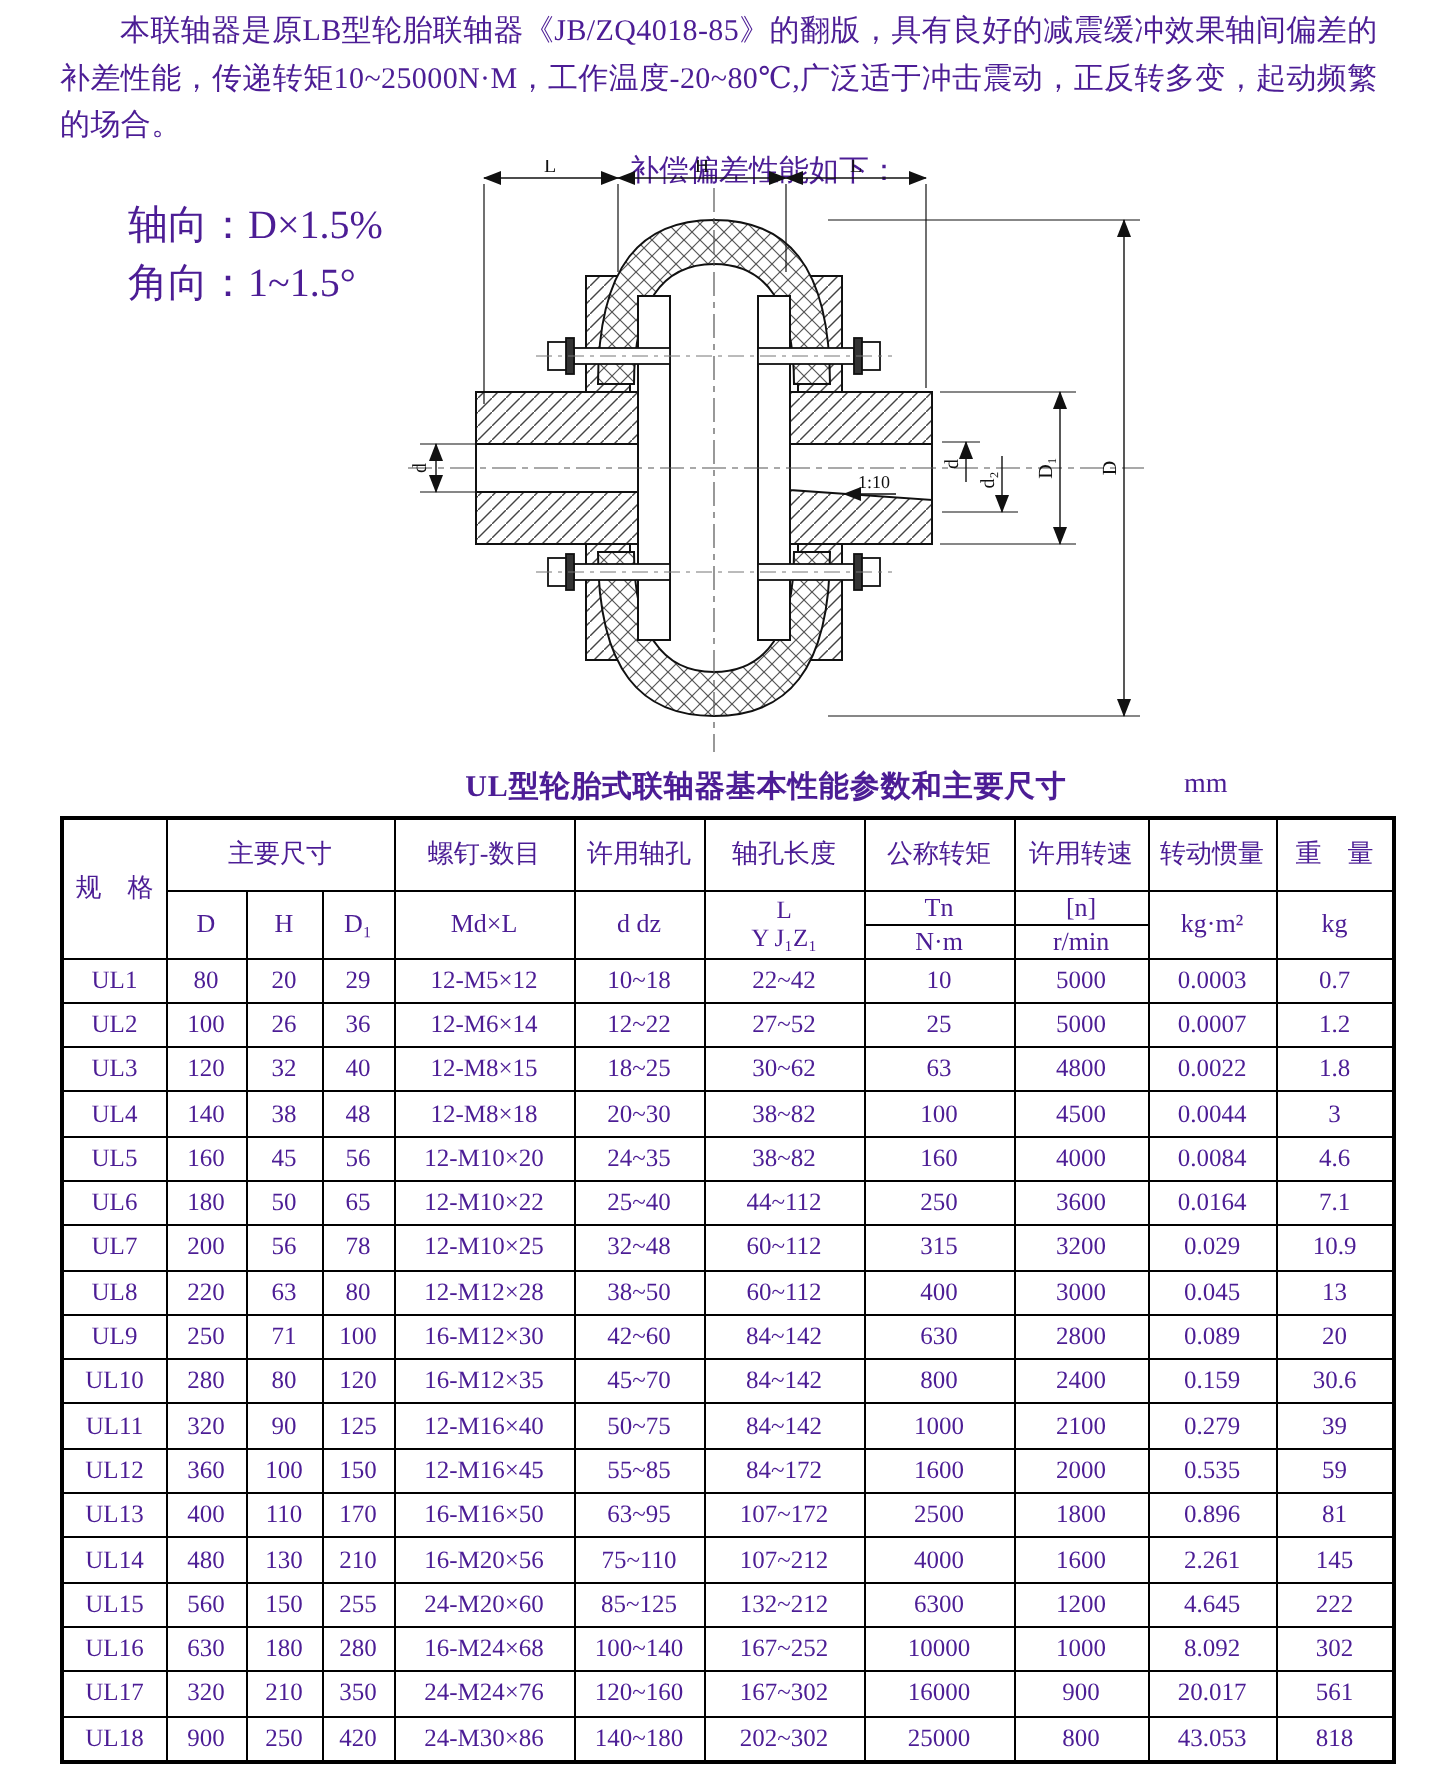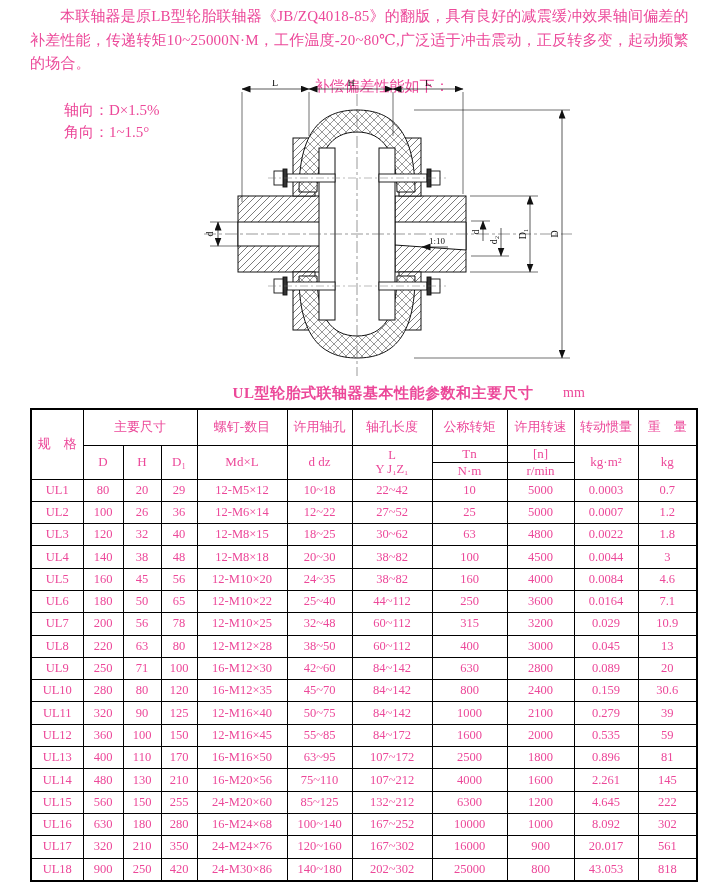--- a/index.html
+++ b/index.html
@@ -1,32 +1,32 @@
 <!DOCTYPE html>
 <html><head>
 <meta charset="utf-8">
 <style>
   html,body{margin:0;padding:0;background:#fff;}
   .page{
     position:relative;width:726px;height:890px;background:#fff;
-    font-family:"Liberation Serif","DejaVu Serif",serif;color:#ec4899;overflow:hidden;
+    font-family:"Liberation Serif","DejaVu Serif",serif;color:#4c1d95;overflow:hidden;
   }
   .intro{padding:5px 26px 0 30px;}
   .intro-paragraph{
     margin:0;font-size:15px;line-height:1.58;text-indent:2em;letter-spacing:.2px;
   }
   .intro-subtitle{margin:1px 0 0 34px;font-size:15px;line-height:1.3;text-align:center;}
-  .spec-line{margin:4px 0 0 34px;font-size:15px;line-height:1.25;}
+  .spec-line{margin:4px 0 0 34px;font-size:20px;line-height:1.25;}
   .drawing{position:absolute;left:190px;top:80px;}
   .table-title-row{position:absolute;top:384px;left:0;width:100%;height:20px;}
   .table-title{
     position:absolute;left:0;width:100%;text-align:center;
     font-size:15px;font-weight:bold;letter-spacing:.5px;padding-left:20px;
   }
-  .table-unit{position:absolute;left:563px;top:1px;font-size:14px;}
+  .table-unit{position:absolute;left:592px;top:1px;font-size:14px;}
   table.data-table{
     position:absolute;top:408px;left:30px;width:666px;
     border-collapse:collapse;table-layout:fixed;border:2px solid #000;background:#fff;
   }
   table.data-table th,table.data-table td{
     border:1px solid #000;text-align:center;vertical-align:middle;
     padding:0;font-weight:normal;white-space:nowrap;overflow:hidden;
   }
   table.data-table thead th{font-size:13px;}
   tr.hrow1{height:36px;}

